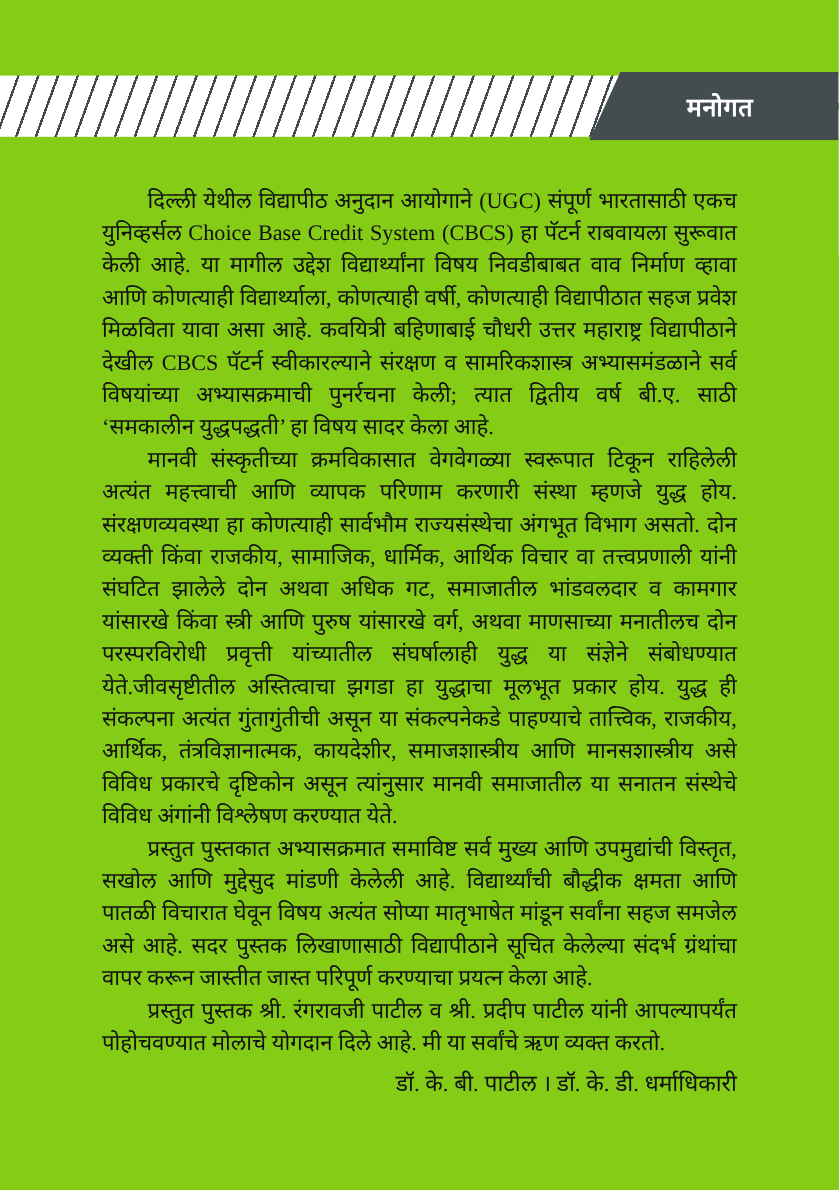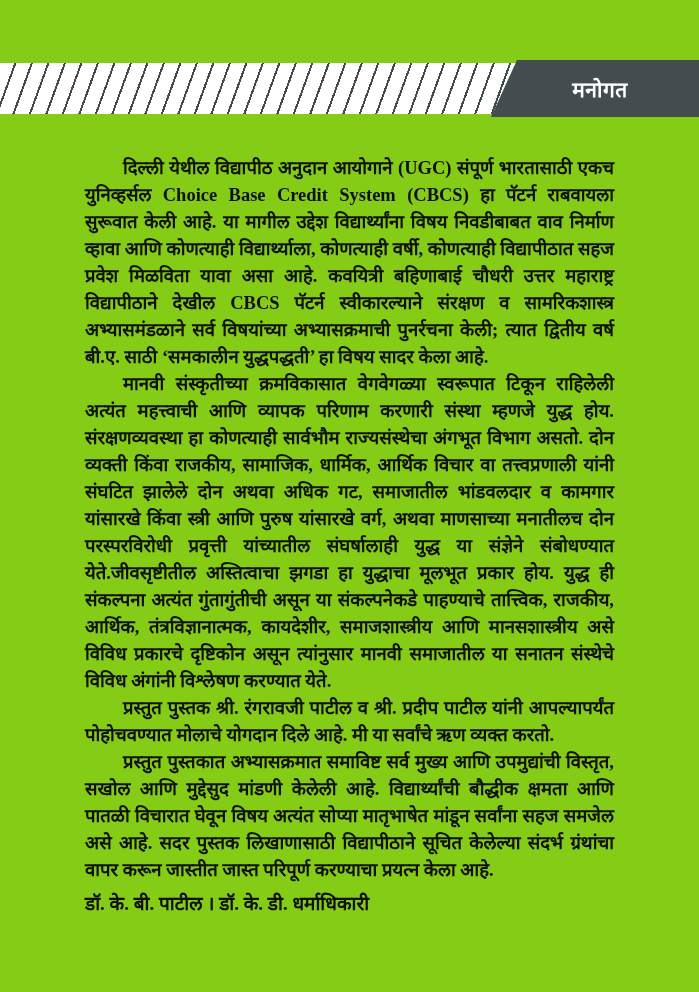--- a/index.html
+++ b/index.html
@@ -42,27 +42,26 @@
   .content {
     position:absolute;
     left:85px; right:85px; top:155px;
     font-size:18.5px;
     line-height:27px;
     text-align:justify;
   }
   .para {
     margin:0;
     text-indent:38px;
-    font-weight:bold;
   }
   .signature {
     margin:6px 0 0 0;
-    text-align:left;
+    text-align:right;
     text-indent:0;
-    font-weight:bold;
+    font-weight:normal;
     font-size:19px;
   }
   
   .footer {
     position:absolute;
     right:85px; top:921px;
     font-size:18px;
   }
 </style>
 </head>
@@ -73,19 +72,19 @@
   <div class="header-band">
     <div class="stripes"></div>
     <div class="header-tab">
       <span class="header-title">मनोगत</span>
     </div>
   </div>
 
   <div class="content">
     <p class="para">दिल्ली येथील विद्यापीठ अनुदान आयोगाने (UGC) संपूर्ण भारतासाठी एकच युनिव्हर्सल Choice Base Credit System (CBCS) हा पॅटर्न राबवायला सुरूवात केली आहे. या मागील उद्देश विद्यार्थ्यांना विषय निवडीबाबत वाव निर्माण व्हावा आणि कोणत्याही विद्यार्थ्याला, कोणत्याही वर्षी, कोणत्याही विद्यापीठात सहज प्रवेश मिळविता यावा असा आहे. कवयित्री बहिणाबाई चौधरी उत्तर महाराष्ट्र विद्यापीठाने देखील CBCS पॅटर्न स्वीकारल्याने संरक्षण व सामरिकशास्त्र अभ्यासमंडळाने सर्व विषयांच्या अभ्यासक्रमाची पुनर्रचना केली; त्यात द्वितीय वर्ष बी.ए. साठी ‘समकालीन युद्धपद्धती’ हा विषय सादर केला आहे.</p>
     <p class="para">मानवी संस्कृतीच्या क्रमविकासात वेगवेगळ्या स्वरूपात टिकून राहिलेली अत्यंत महत्त्वाची आणि व्यापक परिणाम करणारी संस्था म्हणजे युद्ध होय. संरक्षणव्यवस्था हा कोणत्याही सार्वभौम राज्यसंस्थेचा अंगभूत विभाग असतो. दोन व्यक्ती किंवा राजकीय, सामाजिक, धार्मिक, आर्थिक विचार वा तत्त्वप्रणाली यांनी संघटित झालेले दोन अथवा अधिक गट, समाजातील भांडवलदार व कामगार यांसारखे किंवा स्त्री आणि पुरुष यांसारखे वर्ग, अथवा माणसाच्या मनातीलच दोन परस्परविरोधी प्रवृत्ती यांच्यातील संघर्षालाही युद्ध या संज्ञेने संबोधण्यात येते.जीवसृष्टीतील अस्तित्वाचा झगडा हा युद्धाचा मूलभूत प्रकार होय. युद्ध ही संकल्पना अत्यंत गुंतागुंतीची असून या संकल्पनेकडे पाहण्याचे तात्त्विक, राजकीय, आर्थिक, तंत्रविज्ञानात्मक, कायदेशीर, समाजशास्त्रीय आणि मानसशास्त्रीय असे विविध प्रकारचे दृष्टिकोन असून त्यांनुसार मानवी समाजातील या सनातन संस्थेचे विविध अंगांनी विश्लेषण करण्यात येते.</p>
+    <p class="para">प्रस्तुत पुस्तकात अभ्यासक्रमात समाविष्ट सर्व मुख्य आणि उपमुद्यांची विस्तृत, सखोल आणि मुद्देसुद मांडणी केलेली आहे. विद्यार्थ्यांची बौद्धीक क्षमता आणि पातळी विचारात घेवून विषय अत्यंत सोप्या मातृभाषेत मांडून सर्वांना सहज समजेल असे आहे. सदर पुस्तक लिखाणासाठी विद्यापीठाने सूचित केलेल्या संदर्भ ग्रंथांचा वापर करून जास्तीत जास्त परिपूर्ण करण्याचा प्रयत्न केला आहे.</p>
     <p class="para">प्रस्तुत पुस्तक श्री. रंगरावजी पाटील व श्री. प्रदीप पाटील यांनी आपल्यापर्यंत पोहोचवण्यात मोलाचे योगदान दिले आहे. मी या सर्वांचे ऋण व्यक्त करतो.</p>
-    <p class="para">प्रस्तुत पुस्तकात अभ्यासक्रमात समाविष्ट सर्व मुख्य आणि उपमुद्यांची विस्तृत, सखोल आणि मुद्देसुद मांडणी केलेली आहे. विद्यार्थ्यांची बौद्धीक क्षमता आणि पातळी विचारात घेवून विषय अत्यंत सोप्या मातृभाषेत मांडून सर्वांना सहज समजेल असे आहे. सदर पुस्तक लिखाणासाठी विद्यापीठाने सूचित केलेल्या संदर्भ ग्रंथांचा वापर करून जास्तीत जास्त परिपूर्ण करण्याचा प्रयत्न केला आहे.</p>
     <p class="signature">डॉ. के. बी. पाटील । डॉ. के. डी. धर्माधिकारी</p>
   </div>
 
 
 </div>
 
 </body></html>

